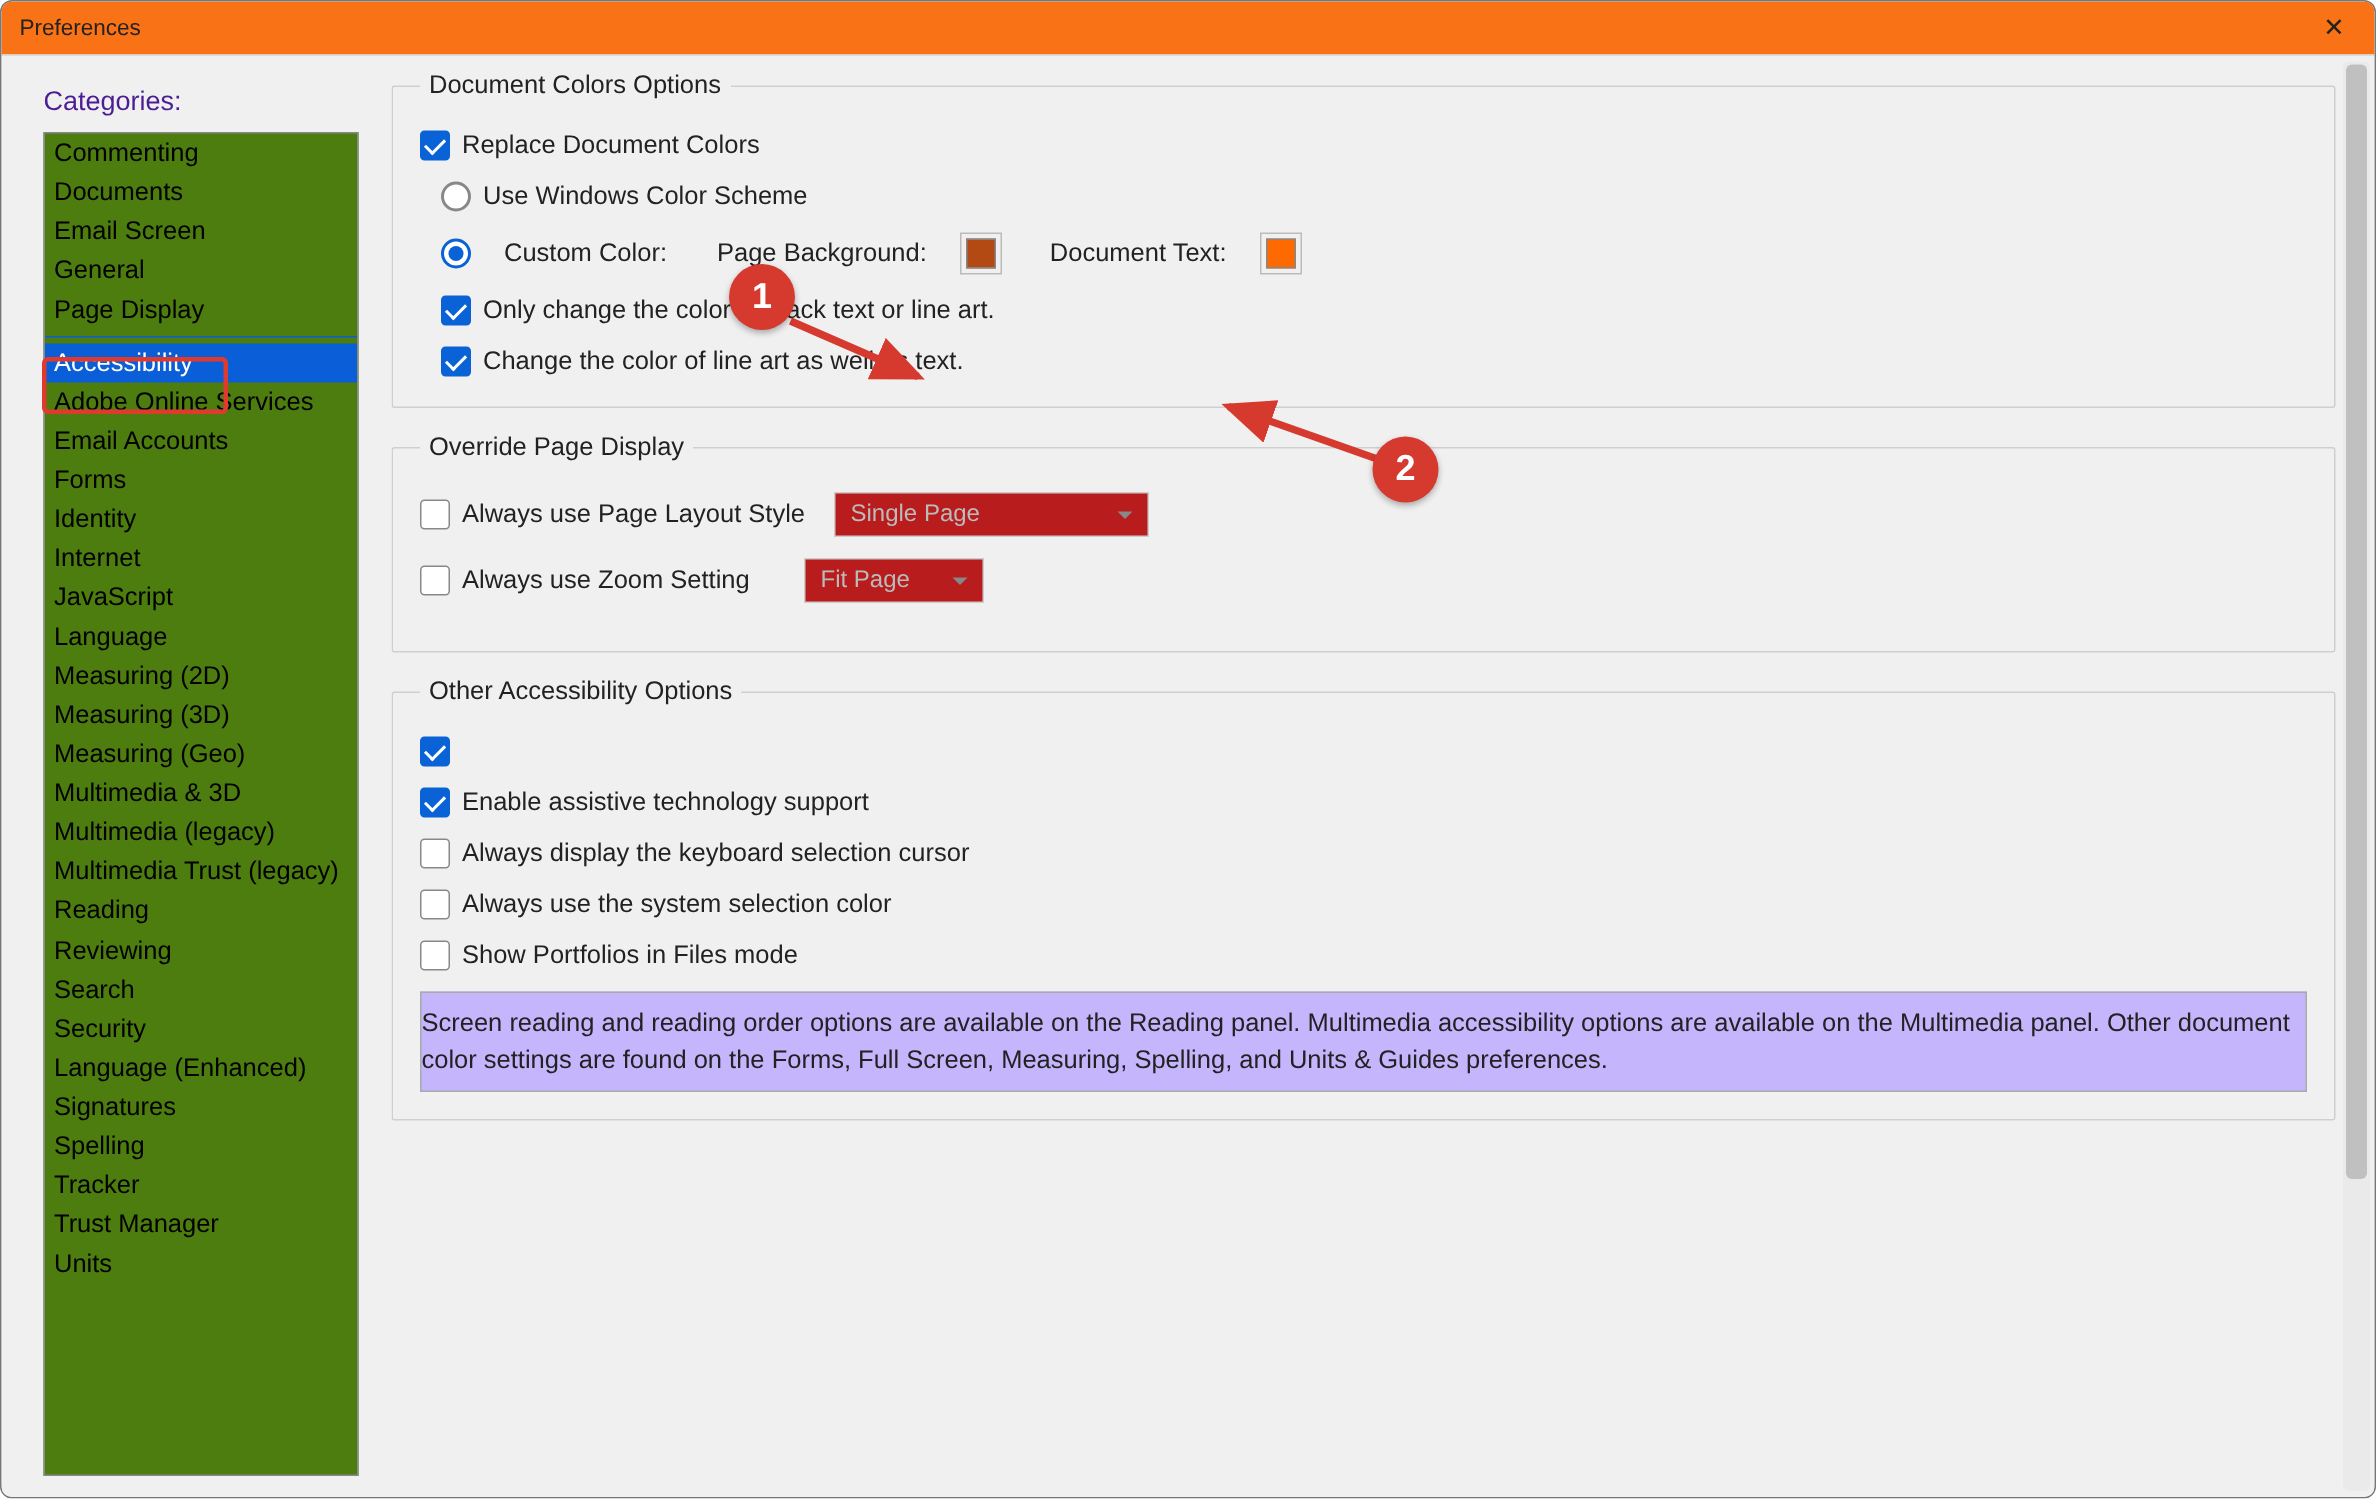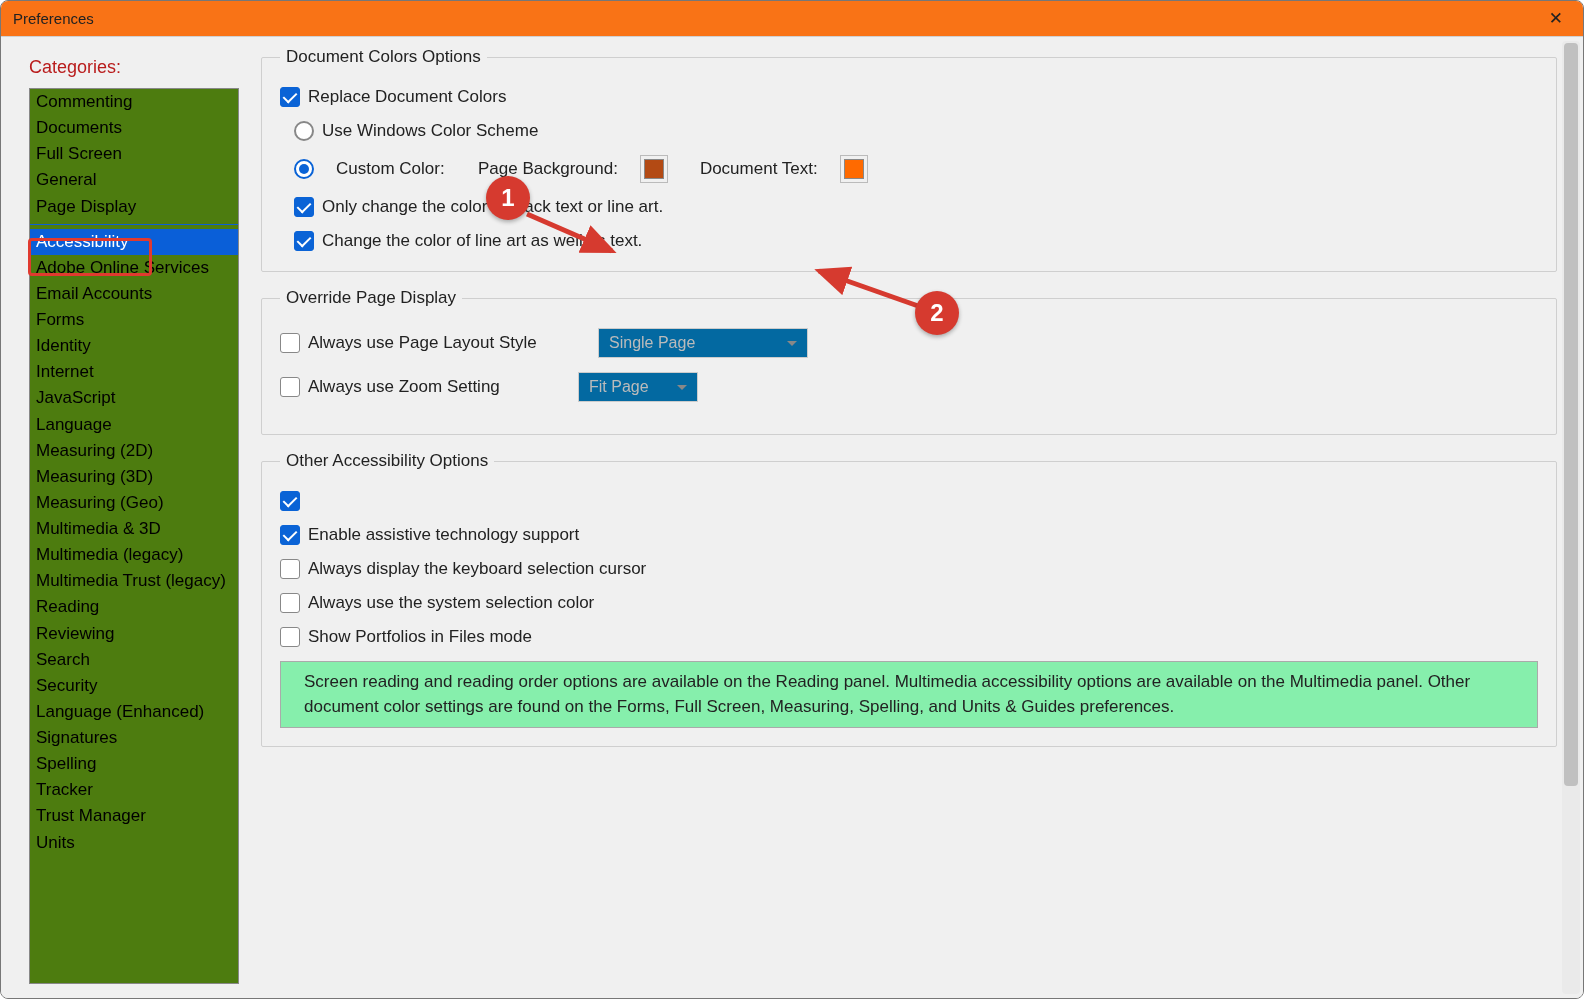--- a/index.html
+++ b/index.html
@@ -19,21 +19,21 @@
   }
   .close-btn { font-size:17px; cursor:pointer; padding:4px 8px; }
   .body {
     flex:1; display:flex; overflow:hidden;
     background:#f0f0f0;
   }
   .sidebar {
     width:252px; padding:20px 14px 14px 28px;
     display:flex; flex-direction:column;
   }
-  .sidebar-label { font-size:18px; color:#b91c1c; margin-bottom:10px; }
+  .sidebar-label { font-size:18px; color:#4c1d95; margin-bottom:10px; }
   .cat-list {
     background:#4d7c0f; border:1px solid #888;
     flex:1; overflow-y:auto; font-size:17px; line-height:1.42;
   }
   .cat-item { padding:1px 6px; cursor:default; white-space:nowrap; }
   .cat-item.selected { background:#0a5fd8; color:#fff; }
   .cat-sep { border-top:1px solid #0a5fd8; margin:4px 0; }
   .content {
     flex:1; overflow:hidden; padding:2px 8px 2px 8px;
     display:flex; flex-direction:column;
@@ -77,27 +77,27 @@
   }
   .swatch-wrap {
     border:1px solid #bbb; padding:3px; display:inline-flex;
   }
   .combo {
     border:1px solid #ccc; background:#fafafa;
     height:30px; display:inline-flex; align-items:center;
     padding:0 28px 0 10px; font-size:16px; color:#555;
     position:relative; min-width:190px;
   }
-  .combo.disabled { color:#bbb; background:#0369a1;margin-left:42px; }
+  .combo.disabled { color:#bbb; background:#b91c1c; }
   .combo::after {
     content:""; position:absolute; right:10px; top:12px;
     border:5px solid transparent; border-top-color:#888;
   }
   .textbox {
-    border:1px solid #aaa; background:#86efac; padding:8px 23px;
+    border:1px solid #aaa; background:#c4b5fd; padding:8px 0;
     font-size:17px; color:#222; line-height:1.45;
     margin-top:10px;
   }
   
   .badge {
     position:absolute; width:44px; height:44px; border-radius:50%;
     background:#d63a2f; color:#fff; font-size:24px; font-weight:bold;
     display:flex; align-items:center; justify-content:center;
     box-shadow:0 2px 4px rgba(0,0,0,.3);
     z-index:20;
@@ -124,21 +124,21 @@
     <span class="close-btn">✕</span>
   </div>
 
   <div class="body">
 
     <div class="sidebar">
       <div class="sidebar-label">Categories:</div>
       <div class="cat-list" id="cat-list">
           <div class="cat-item">Commenting</div>
           <div class="cat-item">Documents</div>
-          <div class="cat-item">Full Screen</div>
+          <div class="cat-item">Email Screen</div>
           <div class="cat-item">General</div>
           <div class="cat-item">Page Display</div>
           <div class="cat-sep"></div>
           <div class="cat-item selected">Accessibility</div>
           <div class="cat-item">Adobe Online Services</div>
           <div class="cat-item">Email Accounts</div>
           <div class="cat-item">Forms</div>
           <div class="cat-item">Identity</div>
           <div class="cat-item">Internet</div>
           <div class="cat-item">JavaScript</div>

